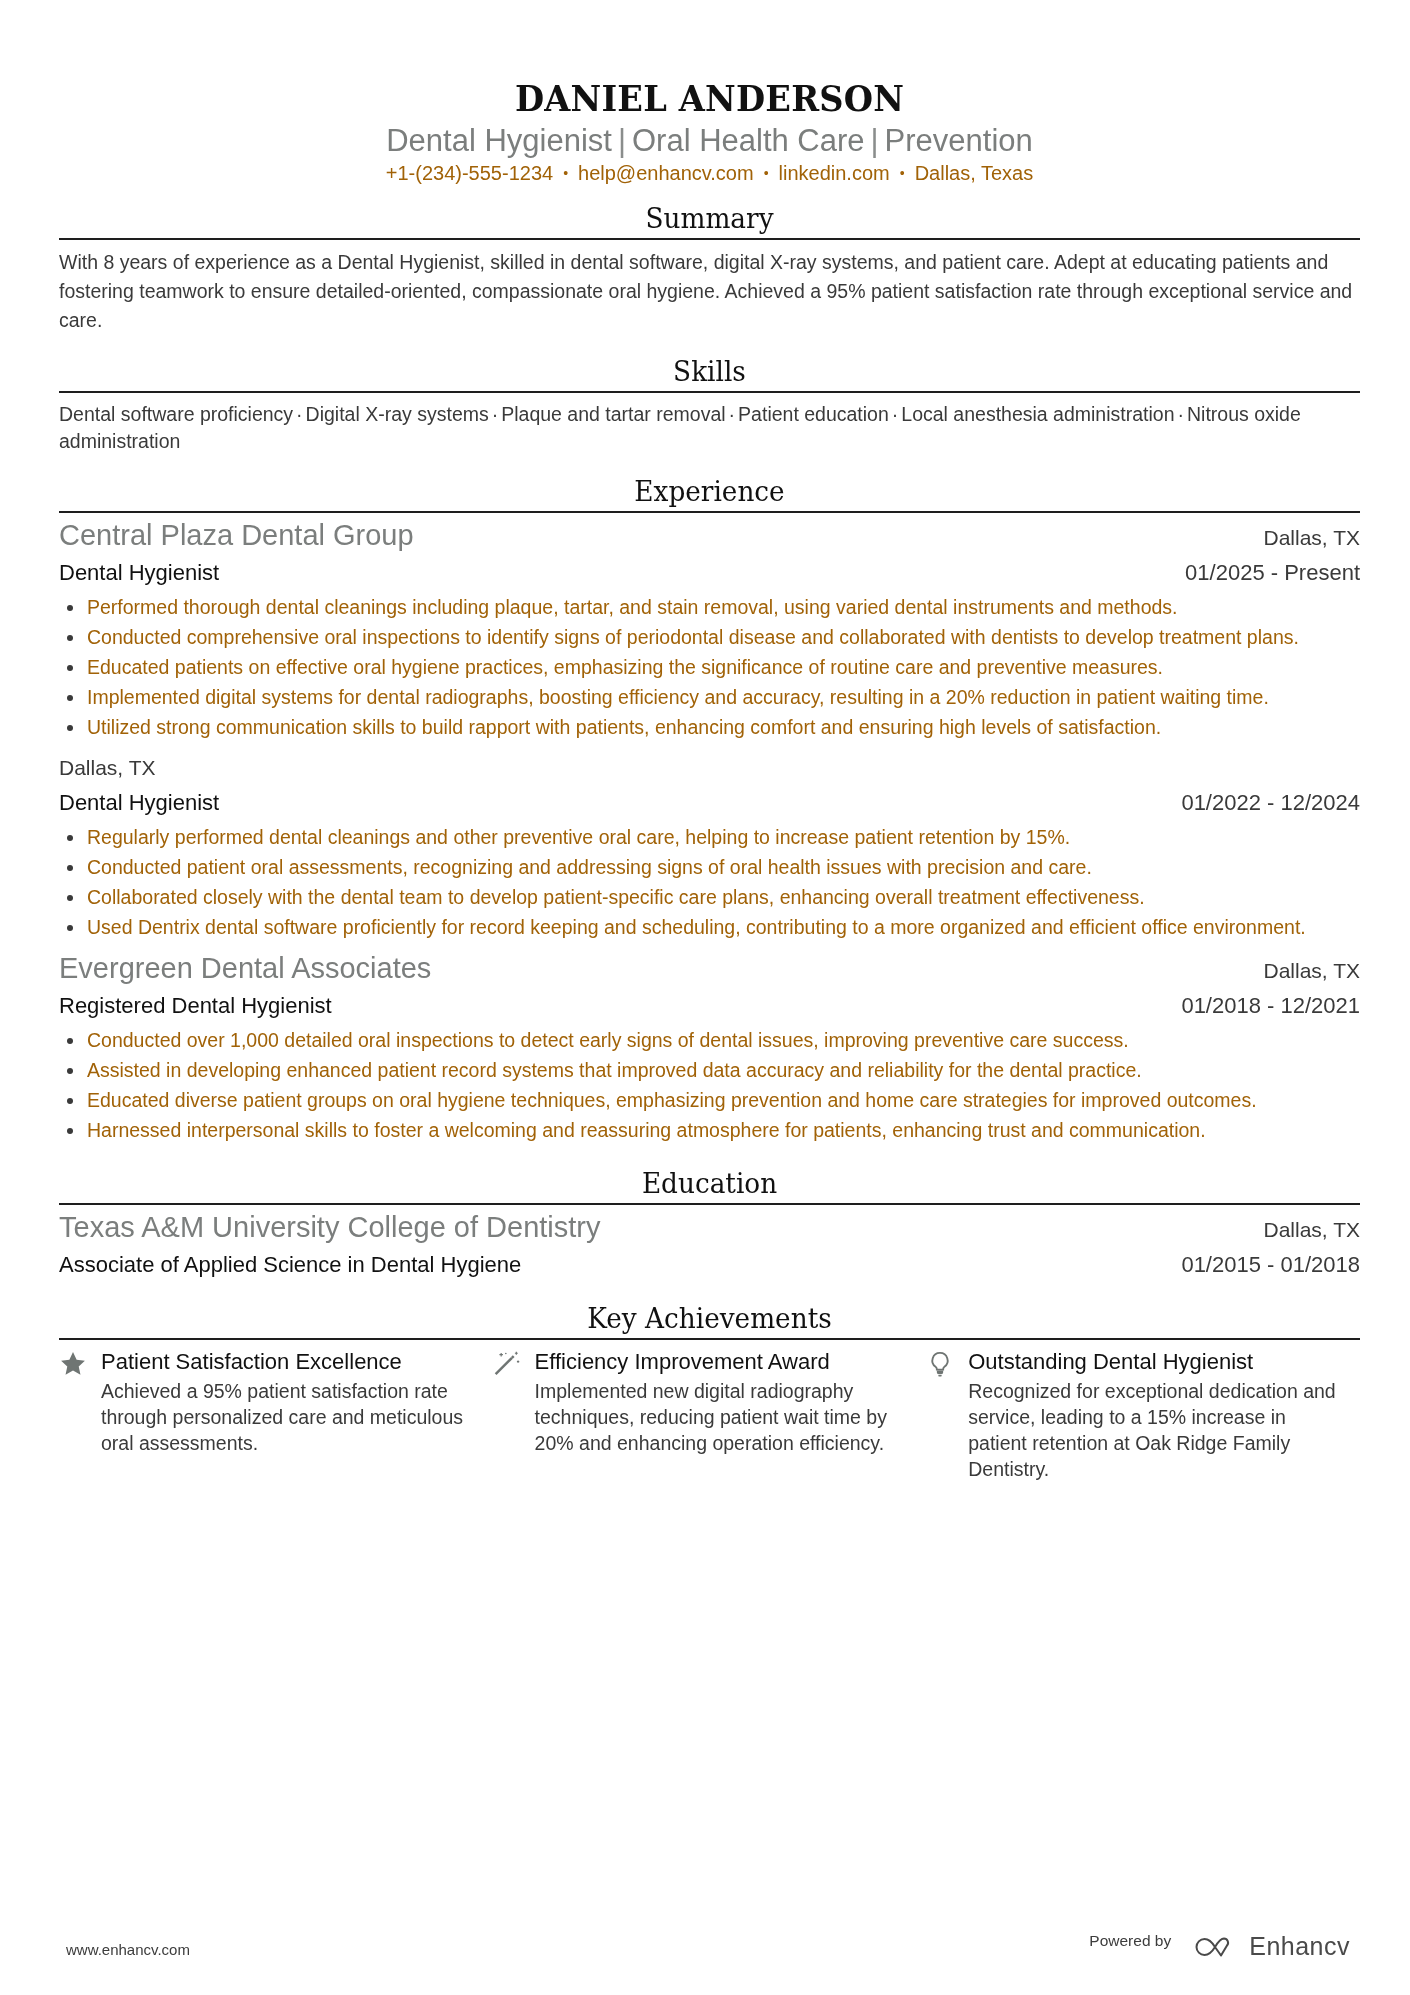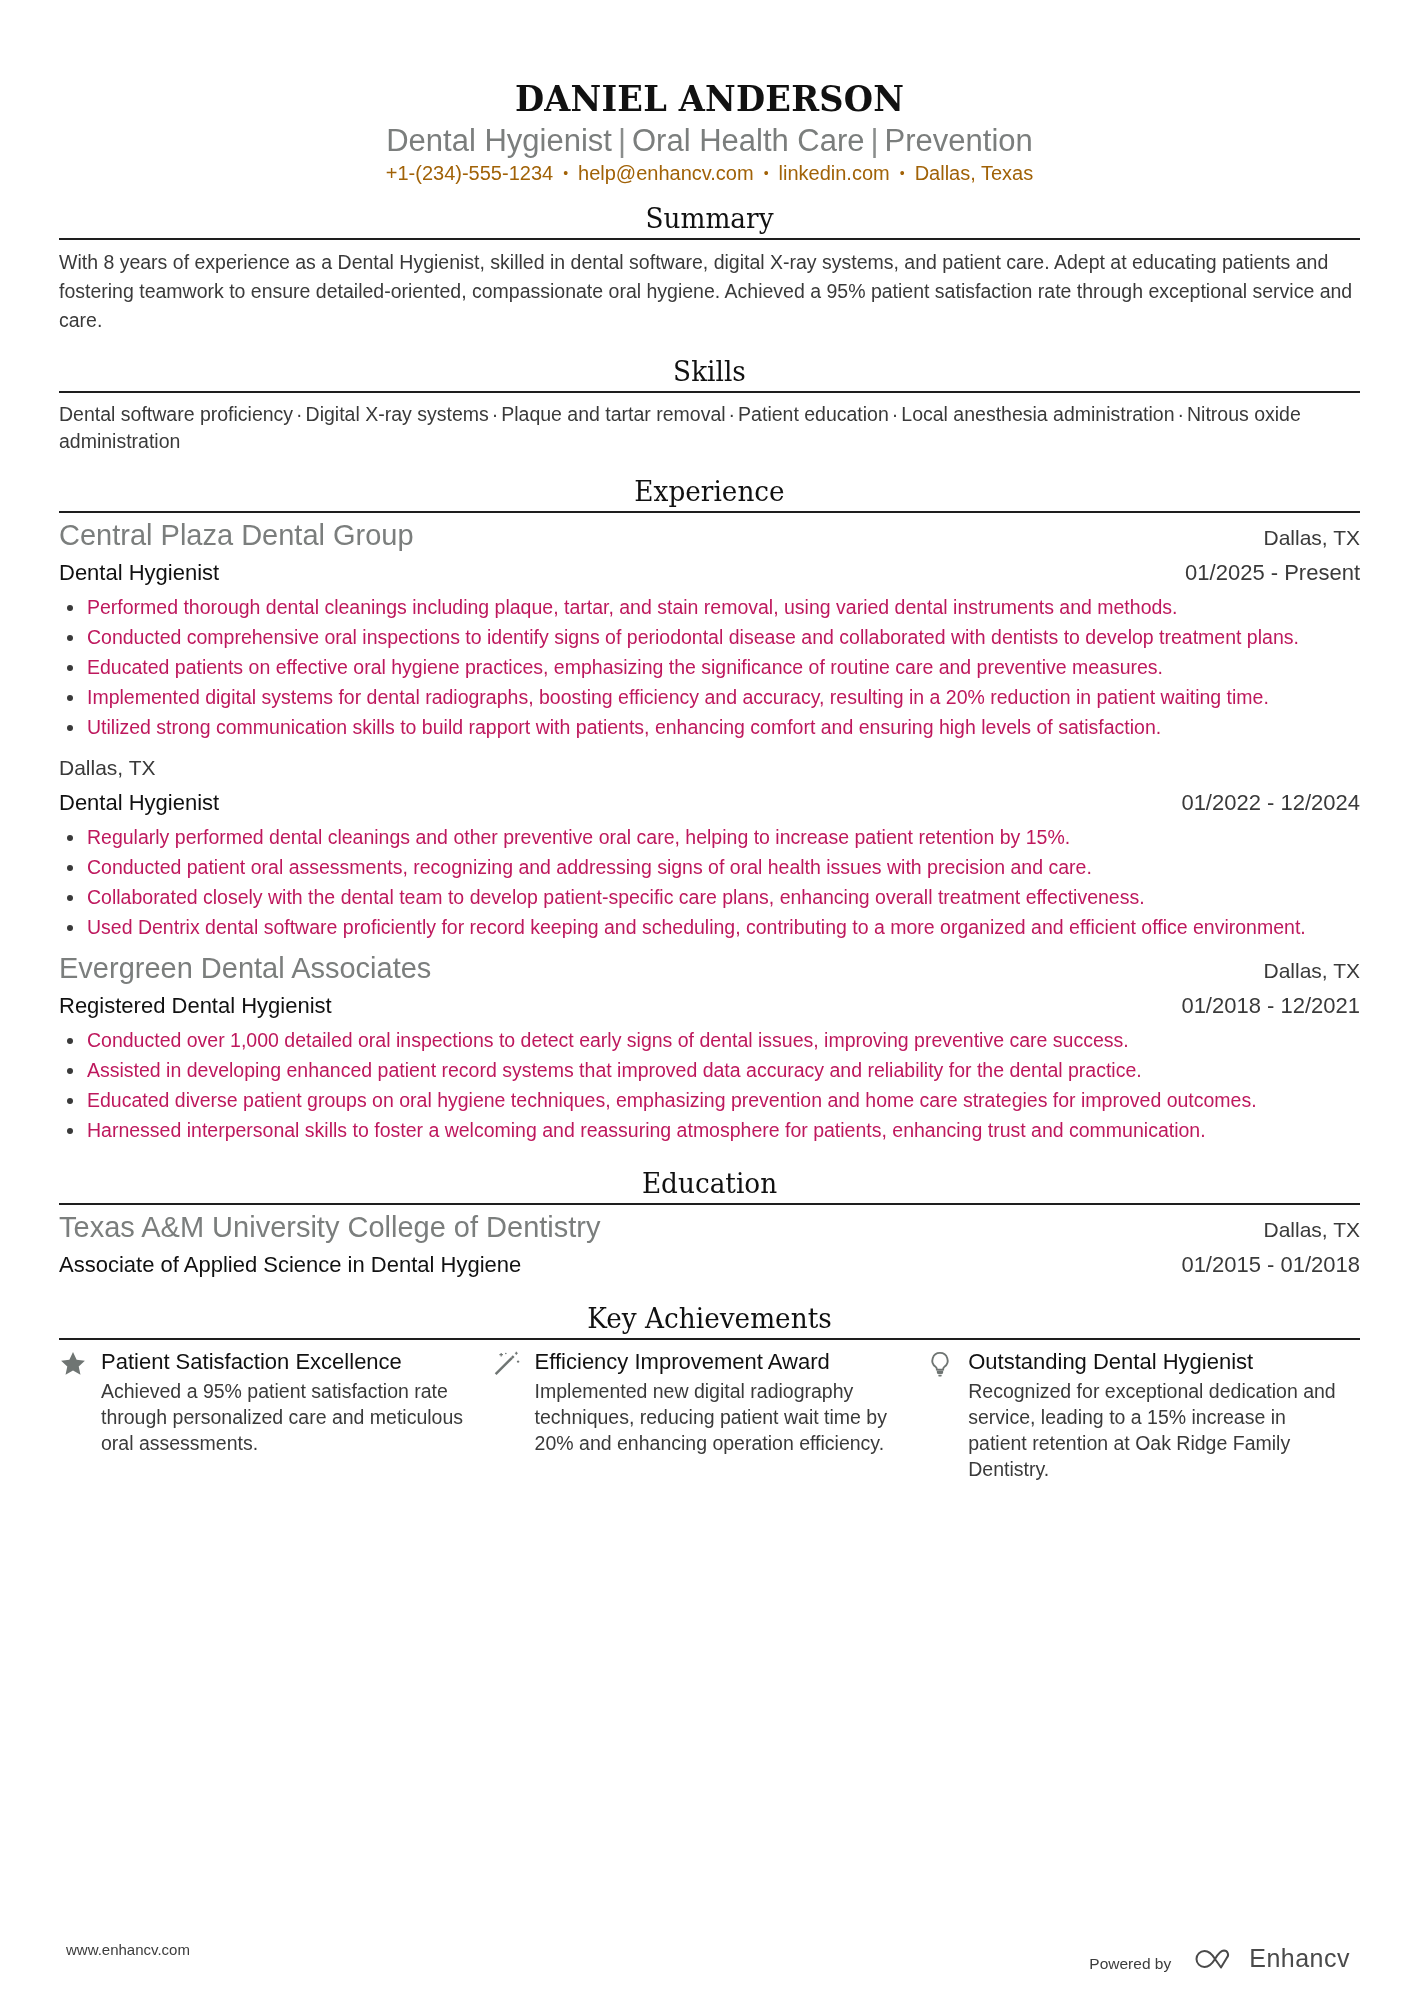--- a/index.html
+++ b/index.html
@@ -25,32 +25,32 @@
     .skills .sk-sep { margin: 0 3px; }
 
     .entry { margin-top: 2px; }
     .row { display: flex; justify-content: space-between; align-items: baseline; gap: 41px; }
     .company { font-size: 29px; color: #7b7e7d; line-height: 36px; }
     .location { font-size: 21px; color: #3a3a3a; line-height: 36px; }
     .role { font-size: 22px; color: #111; line-height: 34px; }
     .dates { font-size: 22px; color: #3a3a3a; line-height: 34px; }
 
     ul.bullets { list-style: none; margin-top: 2px; }
-    ul.bullets li { position: relative; padding-left: 28px; font-size: 19.5px; line-height: 30px; color: #be185d; }
+    ul.bullets li { position: relative; padding-left: 28px; font-size: 19.5px; line-height: 30px; color: #a16207; }
     ul.bullets li::before { content: ""; position: absolute; left: 8px; top: 13px; width: 6px; height: 6px; border-radius: 50%; background: #3a3a3a; }
 
     .ach-grid { display: flex; gap: 0; margin-top: 2px; }
     .ach { width: 33.33%; display: flex; padding-right: 18px; }
     .ach-icon { width: 42px; flex: none; padding-top: 4px; }
     .ach-icon svg { display: block; }
     .ach-title { font-size: 22px; color: #111; line-height: 32px; }
     .ach-desc { font-size: 19.5px; line-height: 26px; color: #3a3a3a; }
 
     .footer-left { position: absolute; left: 66px; top: 1941px; font-size: 15px; color: #3c3c3c; }
-    .footer-right { position: absolute; right: 60px; top: 1932px; display: flex; align-items: flex-end; gap: 22px; margin-top: 12px; }
+    .footer-right { position: absolute; right: 60px; top: 1932px; display: flex; align-items: flex-start; gap: 22px; }
     .powered { font-size: 15.5px; color: #3c3c3c; }
     .brand { display: flex; align-items: center; gap: 10px; }
     .brand-name { font-size: 25px; color: #4a4a4a; letter-spacing: 0.5px; }
   </style>
 </head>
 <body>
 
 <div class="page">
 
   <div class="header">

